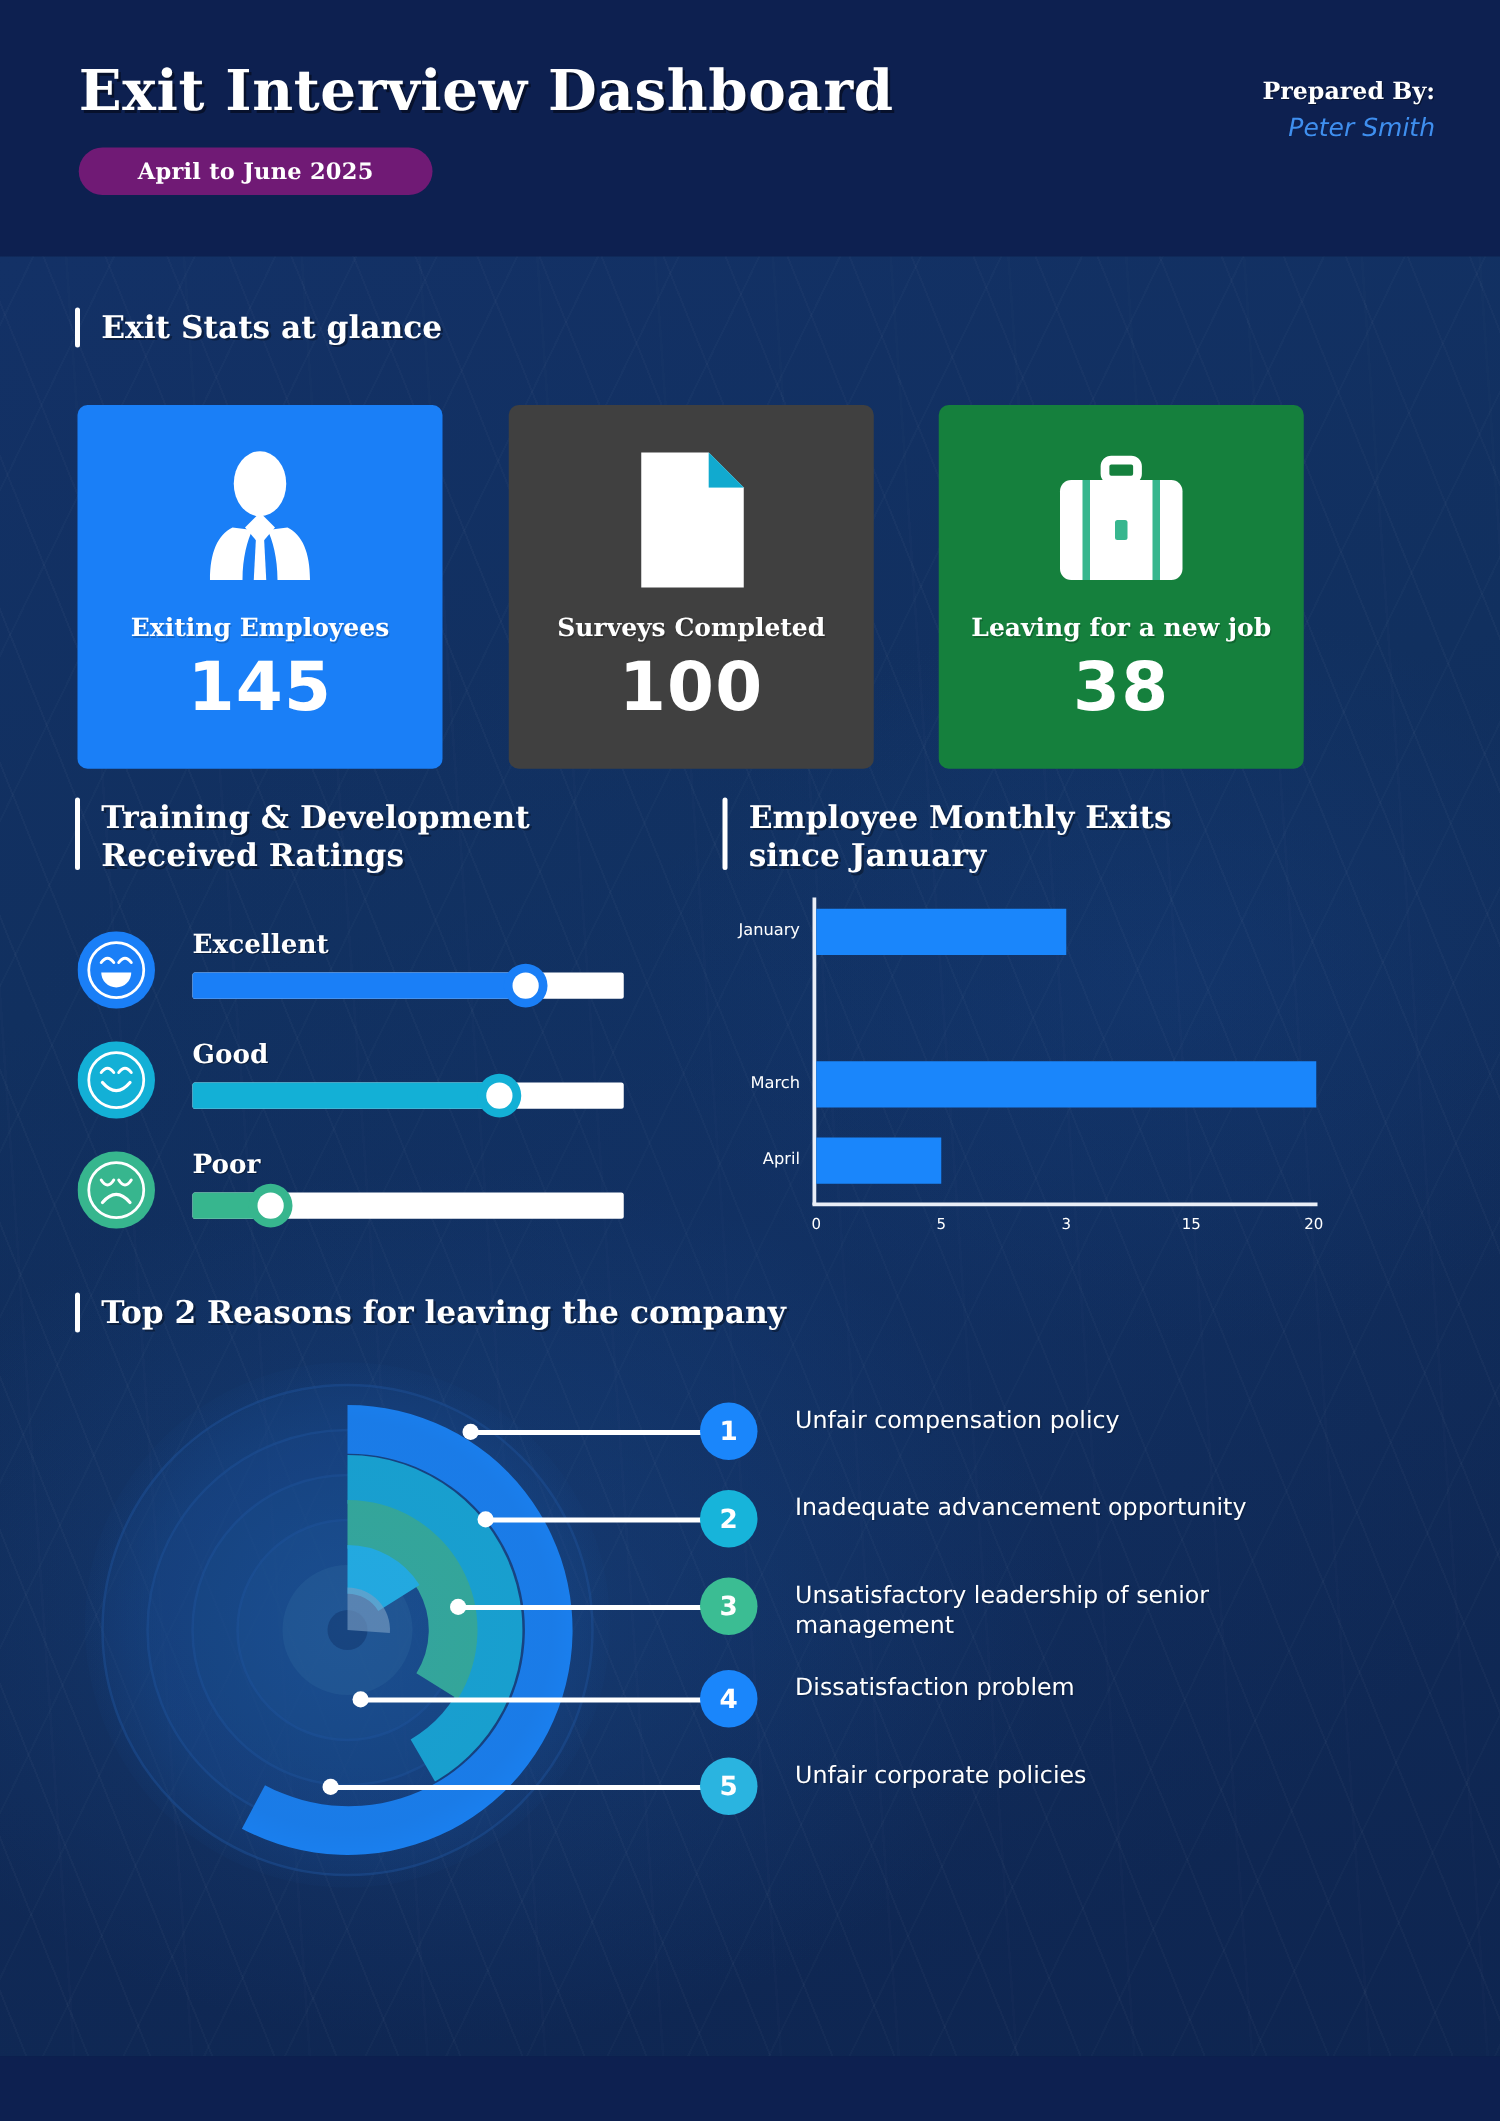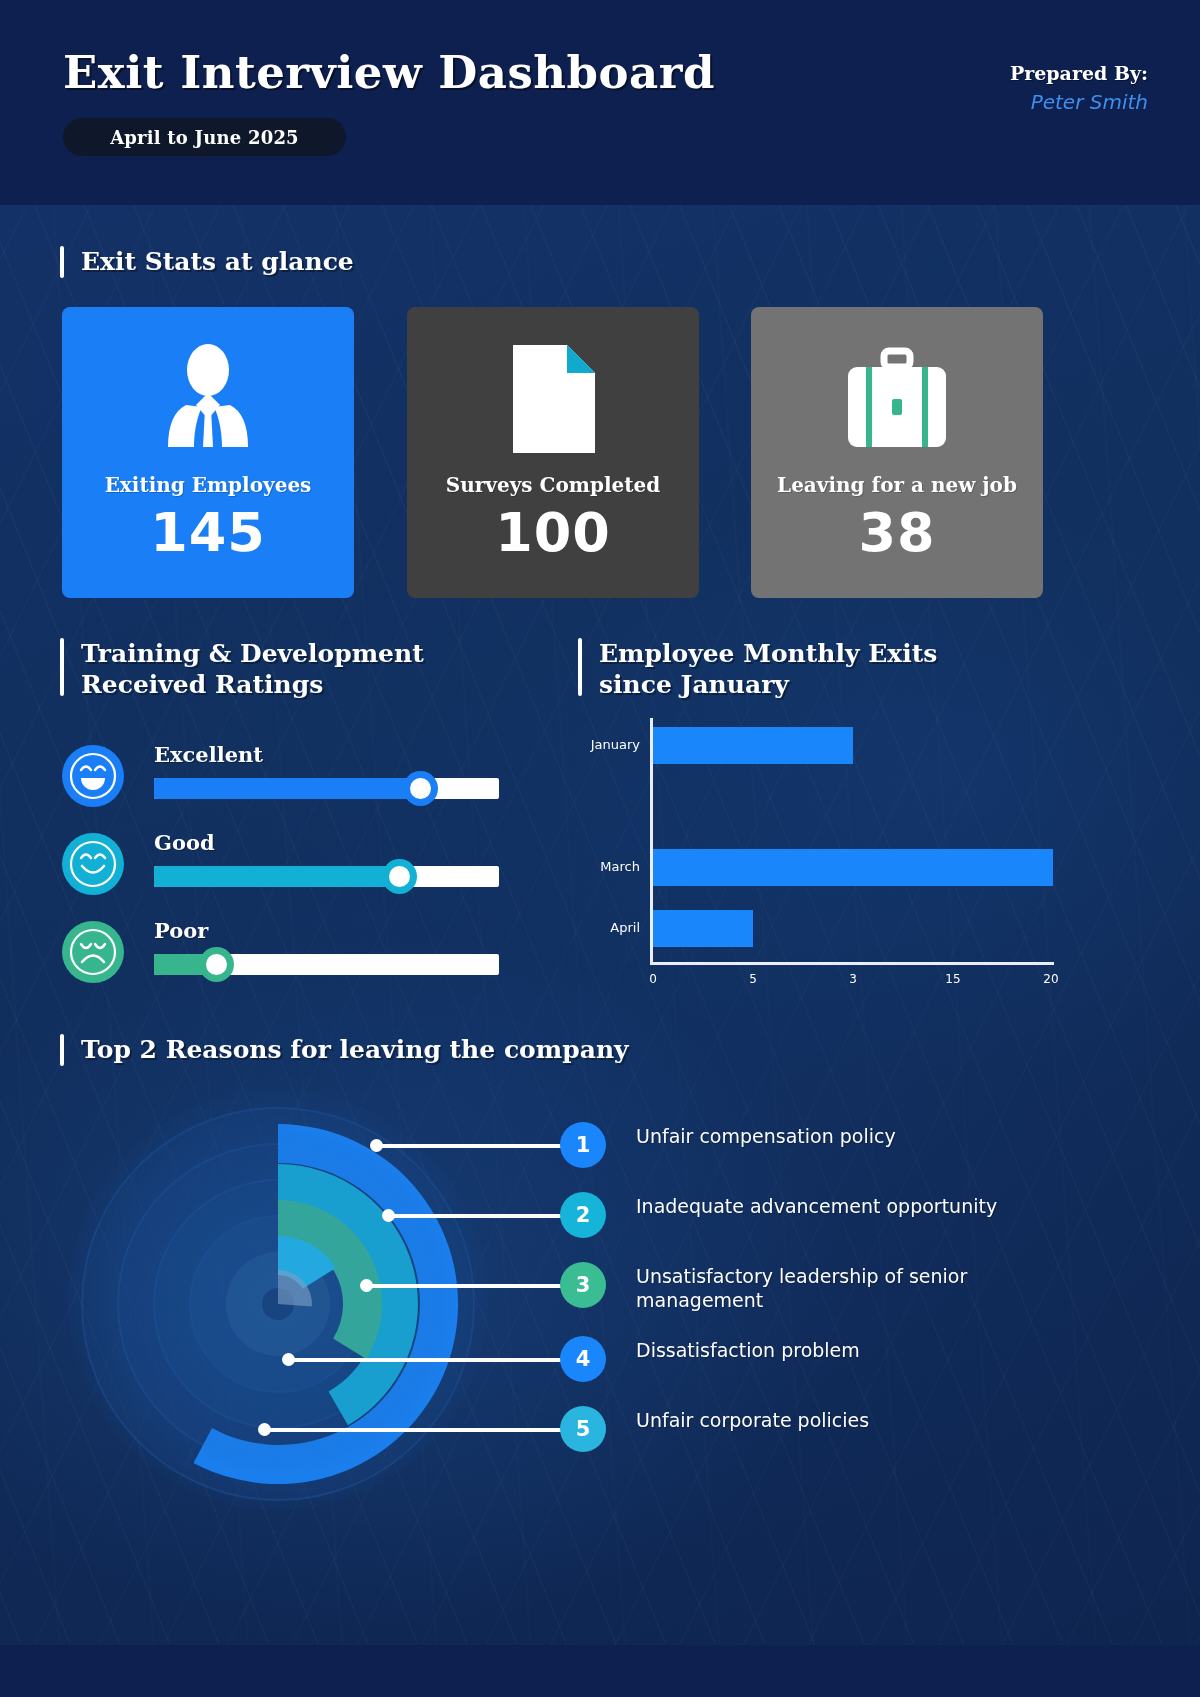--- a/index.html
+++ b/index.html
@@ -31,21 +31,21 @@
     font-size: 45px;
     font-weight: bold;
     color: #ffffff;
     letter-spacing: 0.5px;
     text-shadow: 2px 2px 0 rgba(0,0,0,0.45);
   }
   .header-pill {
     position: absolute;
     left: 63px; top: 118px;
     width: 283px; height: 38px;
-    background: #0f172a;
+    background: #701a75;
     border-radius: 19px;
     display: flex;
     align-items: center;
     justify-content: center;
   }
   .header-pill span {
     font-family: "DejaVu Serif", serif;
     font-size: 18px;
     font-weight: bold;
     color: #ffffff;
@@ -138,30 +138,30 @@
   #head-training { left: 60px; top: 638px; }
   #head-training .section-rule { height: 58px; }
   #head-exits { left: 578px; top: 638px; }
   #head-exits .section-rule { height: 58px; }
   #head-reasons { left: 60px; top: 1034px; }
   #head-reasons .section-rule { height: 32px; }
 
   
   .stat-card {
     position: absolute;
-    top: 307px;
+    top: 324px;
     width: 292px; height: 291px;
     border-radius: 8px;
     display: flex;
     flex-direction: column;
     align-items: center;
   }
   #stat-card-0 { left: 62px; background: #1a7ff7; }
   #stat-card-1 { left: 407px; background: #404040; }
-  #stat-card-2 { left: 751px; background: #737373; text-align: center; }
+  #stat-card-2 { left: 751px; background: #15803d; text-align: center; }
 
   .stat-icon { height: 128px; display: flex; align-items: center; justify-content: center; margin-top: 28px; }
   .stat-label {
     font-family: "DejaVu Serif", serif;
     font-size: 20px;
     font-weight: bold;
     color: #ffffff;
     margin-top: 10px;
     text-shadow: 1px 1px 0 rgba(0,0,0,0.20);
   }

